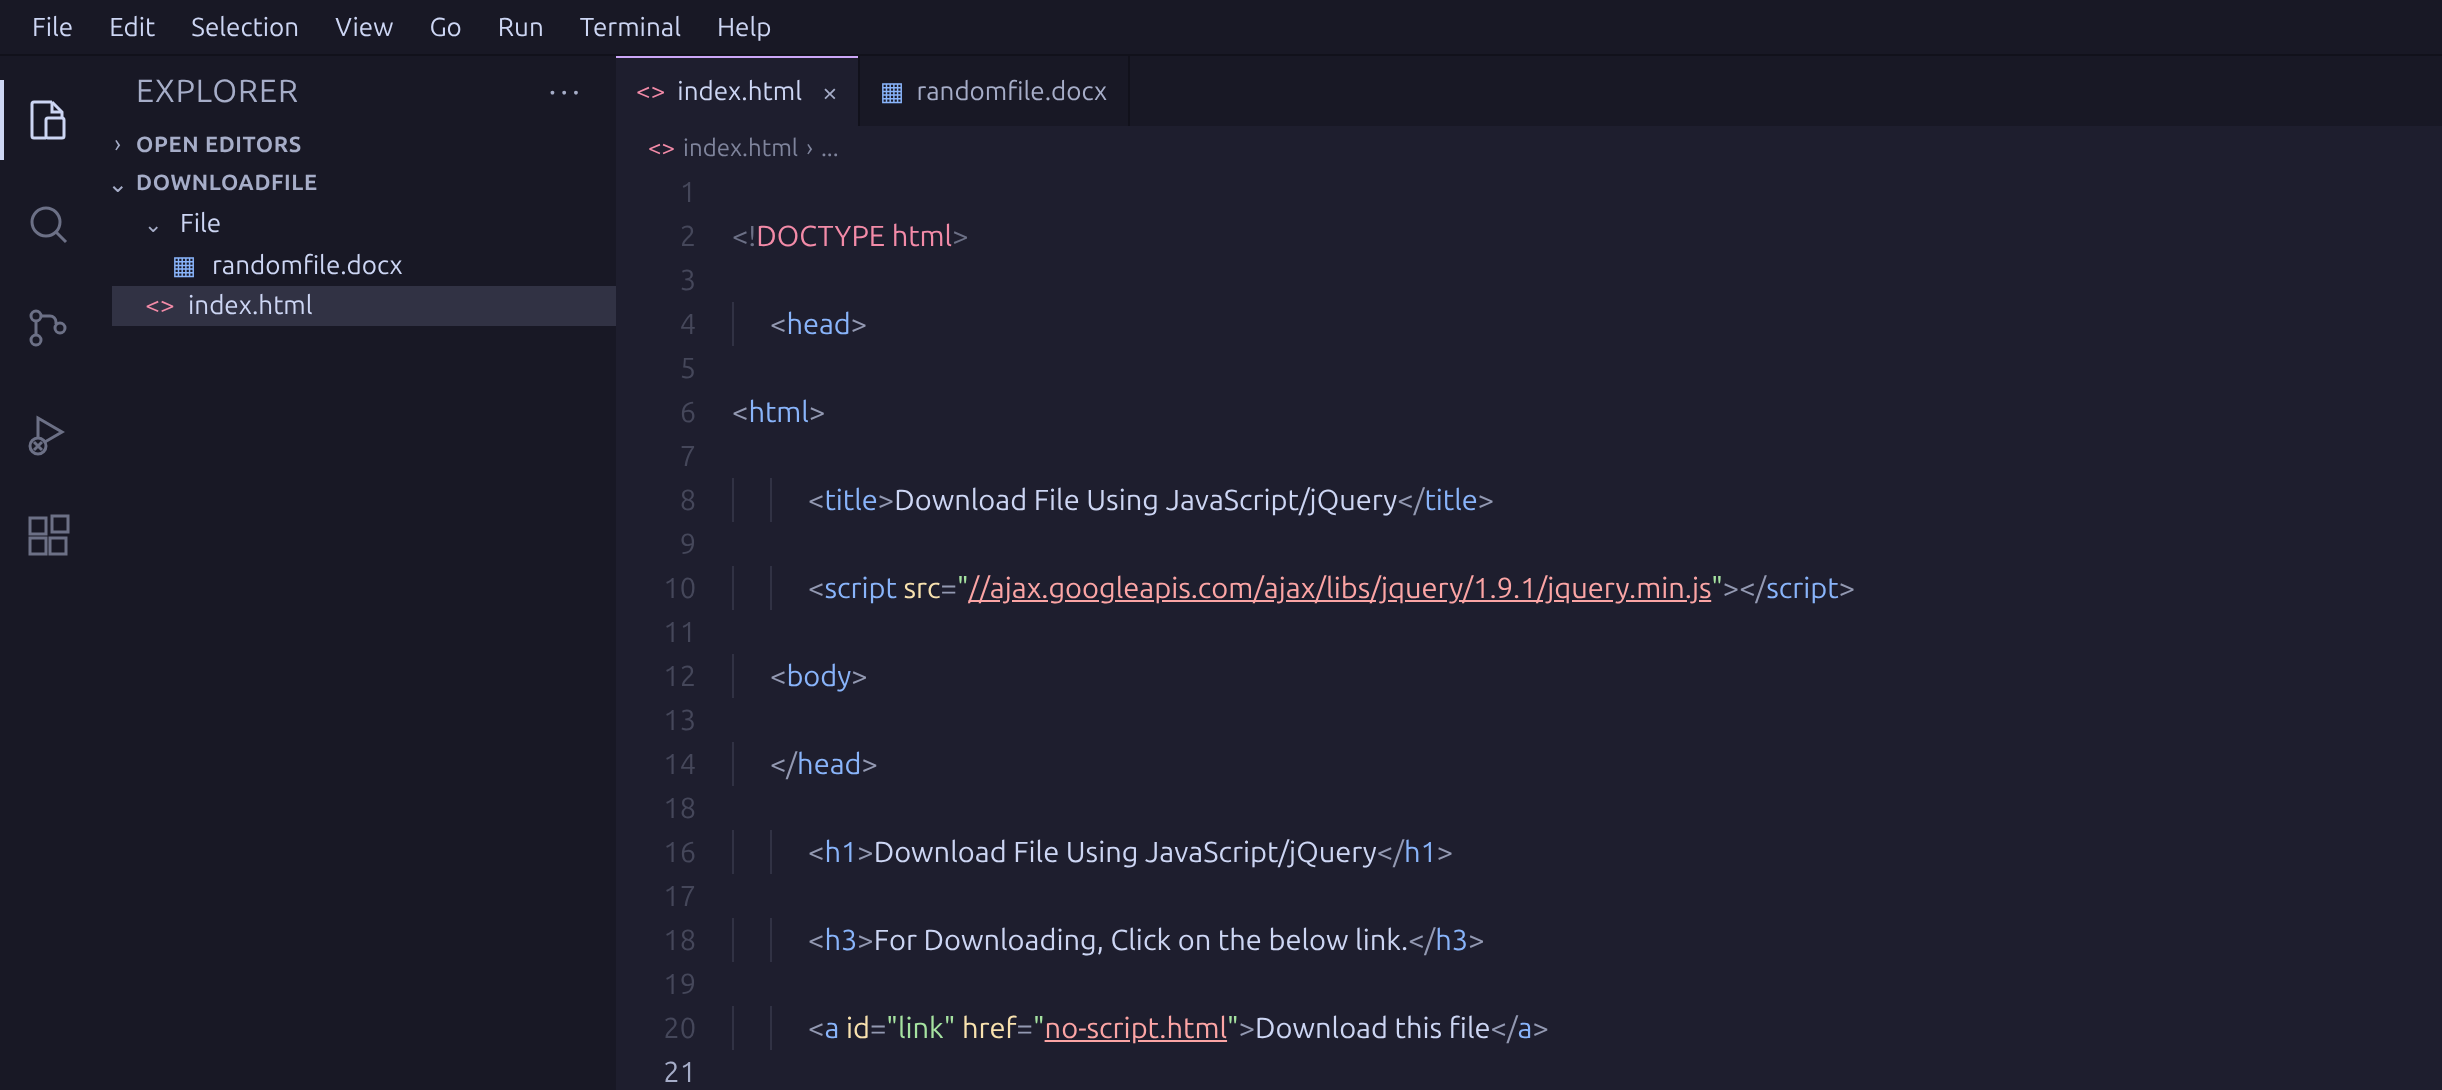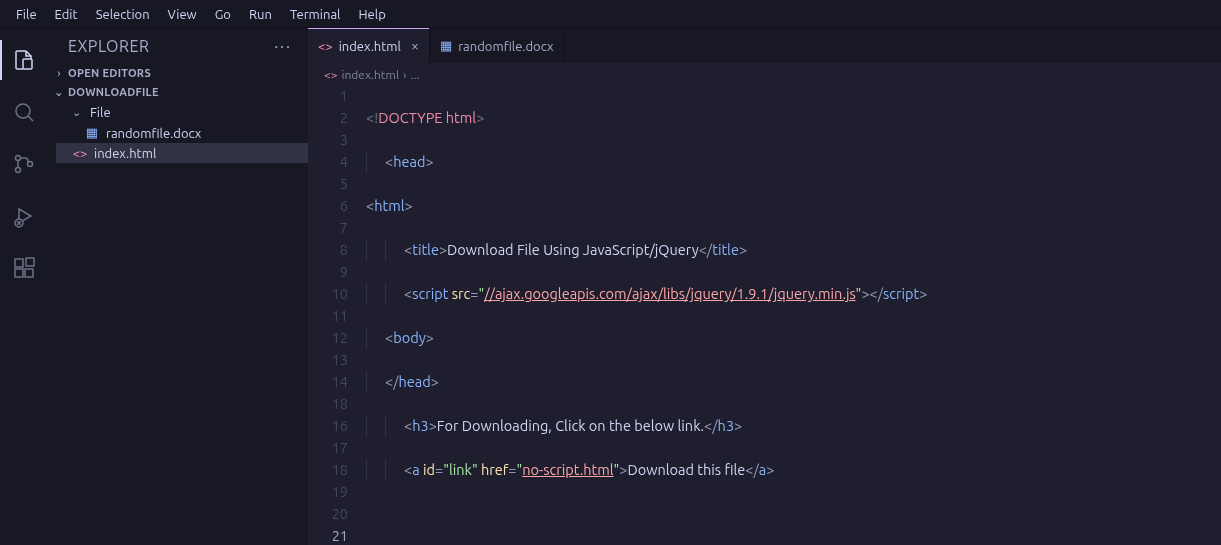--- a/index.html
+++ b/index.html
@@ -180,20 +180,21 @@
           <div class="active-ln">21</div>
       </div>
       <div class="lines">
 <div class="line"><span class="t-gray">&lt;!</span><span class="t-doctype">DOCTYPE</span><span class="t-doctype"> html</span><span class="t-gray">&gt;</span></div>
 <div class="line"><span class="ind ind1"></span><span class="t-bracket">&lt;</span><span class="t-tag">head</span><span class="t-bracket">&gt;</span></div>
 <div class="line"><span class="t-bracket">&lt;</span><span class="t-tag">html</span><span class="t-bracket">&gt;</span></div>
 <div class="line"><span class="ind ind1"></span><span class="ind ind2"></span><span class="t-bracket">&lt;</span><span class="t-tag">title</span><span class="t-bracket">&gt;</span><span class="t-text">Download File Using JavaScript/jQuery</span><span class="t-bracket">&lt;/</span><span class="t-tag">title</span><span class="t-bracket">&gt;</span></div>
 <div class="line"><span class="ind ind1"></span><span class="ind ind2"></span><span class="t-bracket">&lt;</span><span class="t-tag">script</span><span class="t-attr"> src</span><span class="t-bracket">=</span><span class="t-str">"</span><span class="t-str-u">//ajax.googleapis.com/ajax/libs/jquery/1.9.1/jquery.min.js</span><span class="t-str">"</span><span class="t-bracket">&gt;&lt;/</span><span class="t-tag">script</span><span class="t-bracket">&gt;</span></div>
 <div class="line"><span class="ind ind1"></span><span class="t-bracket">&lt;</span><span class="t-tag">body</span><span class="t-bracket">&gt;</span></div>
 <div class="line"><span class="ind ind1"></span><span class="t-bracket">&lt;/</span><span class="t-tag">head</span><span class="t-bracket">&gt;</span></div>
+<div class="line"><span class="ind ind1"></span><span class="ind ind2"></span><span class="t-bracket">&lt;</span><span class="t-tag">h1</span><span class="t-bracket">&gt;</span><span class="t-text">Download File Using JavaScript/jQuery</span><span class="t-bracket">&lt;/</span><span class="t-tag">h1</span><span class="t-bracket">&gt;</span></div>
 <div class="line"><span class="ind ind1"></span><span class="ind ind2"></span><span class="t-bracket">&lt;</span><span class="t-tag">h3</span><span class="t-bracket">&gt;</span><span class="t-text">For Downloading, Click on the below link.</span><span class="t-bracket">&lt;/</span><span class="t-tag">h3</span><span class="t-bracket">&gt;</span></div>
 <div class="line"><span class="ind ind1"></span><span class="ind ind2"></span><span class="t-bracket">&lt;</span><span class="t-tag">a</span><span class="t-attr"> id</span><span class="t-bracket">=</span><span class="t-str">"link"</span><span class="t-attr"> href</span><span class="t-bracket">=</span><span class="t-str">"</span><span class="t-str-u">no-script.html</span><span class="t-str">"</span><span class="t-bracket">&gt;</span><span class="t-text">Download this file</span><span class="t-bracket">&lt;/</span><span class="t-tag">a</span><span class="t-bracket">&gt;</span></div>
 
 
 
 
 
 
 
 

